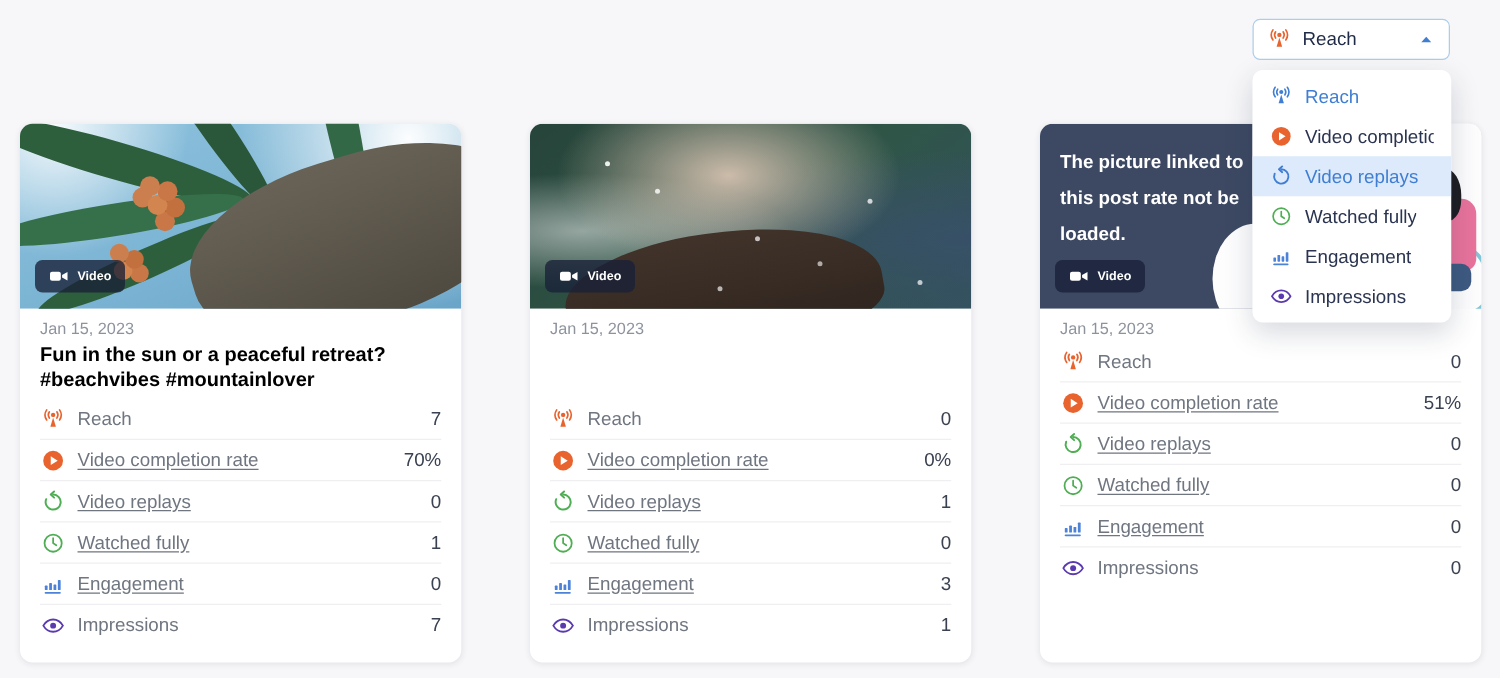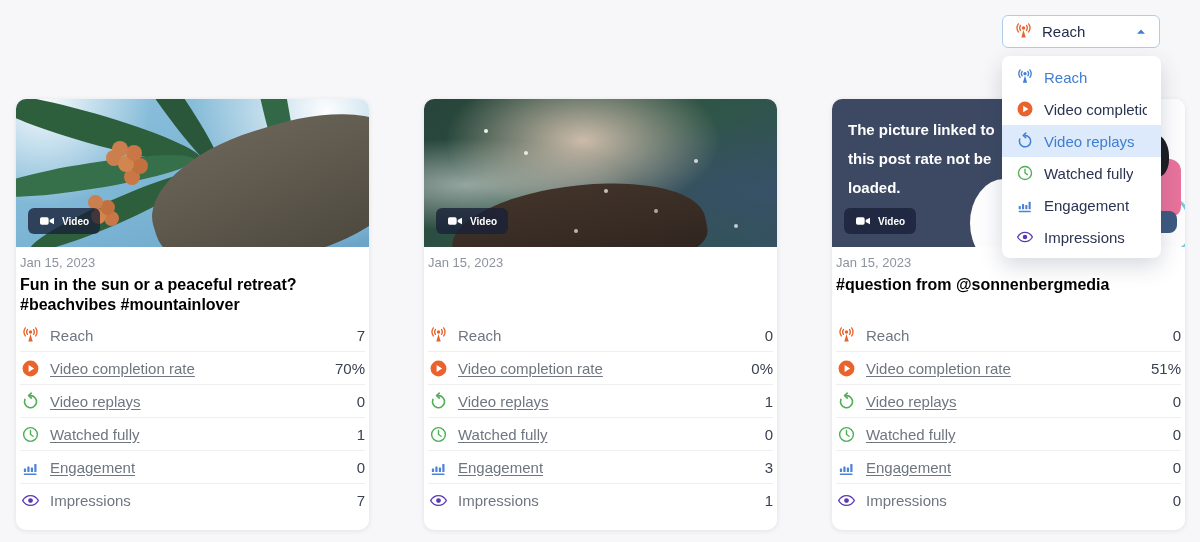--- a/index.html
+++ b/index.html
@@ -59,21 +59,21 @@
   }
   .media {
     height:148px; border-radius:10px 10px 0 0; overflow:hidden; position:relative; cursor:pointer;
   }
   .badge {
     position:absolute; left:12px; bottom:13px; z-index:5;
     background:rgba(24,32,55,.78); border-radius:6px; color:#fff;
     display:flex; align-items:center; gap:7px; padding:5px 11px;
     font-size:10px; font-weight:bold;
   }
-  .body { padding:8px 4px 0; }
+  .body { padding:8px 16px 0; }
   .date { font-size:13px; line-height:16px; color:#8d939d; }
   .title {
     margin-top:4px; font-size:16px; font-weight:bold; color:#000000;
     line-height:20px; min-height:42px; cursor:pointer;
   }
   .metrics { margin-top:2px; }
   .mrow {
     height:33px; display:flex; align-items:center; gap:10px;
     border-bottom:1px solid #efeff2;
   }
@@ -429,21 +429,20 @@
         <span>
             <svg class="ic cam">
               <use href="#i-camera"></use>
             </svg>
           </span>
         <span>Video</span>
       </span>
     </div>
     <div class="body">
       <div class="date">Jan 15, 2023</div>
-      <div class="title">#question from @sonnenbergmedia</div>
       <div class="metrics">
         <div class="mrow">
           <span class="mic c-orange">
               <svg class="ic ic19">
                 <use href="#i-reach"></use>
               </svg>
             </span>
           <span class="mlabel">Reach</span>
           <span class="mvalue">0</span>
         </div>

